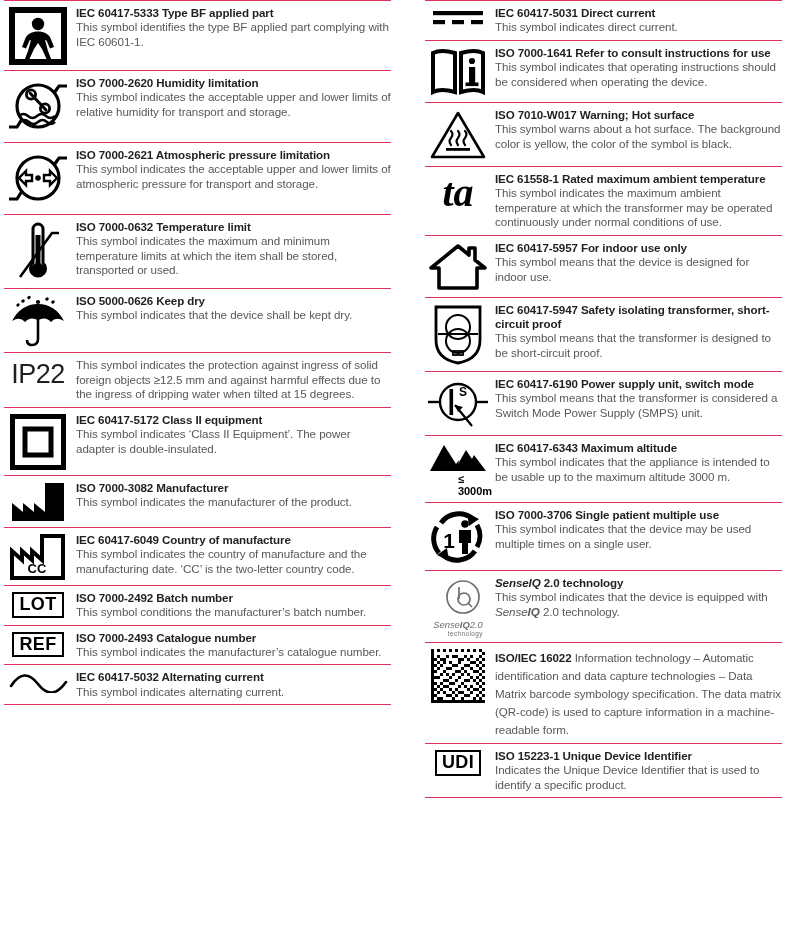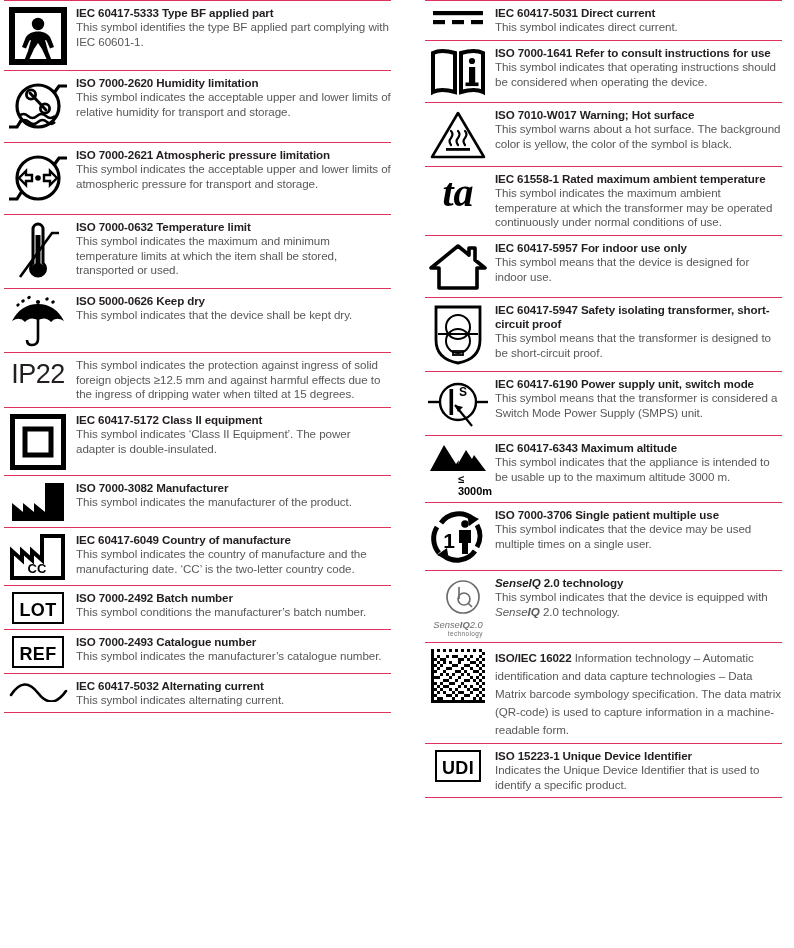--- a/index.html
+++ b/index.html
@@ -77,21 +77,21 @@
   .ta {
     font-size: 40px;
     font-style: italic;
     font-weight: bold;
     color: #000;
     line-height: 1;
     font-family: "Liberation Serif", serif;
   }
   .boxword {
     border: 2.6px solid #000;
-    padding: 7px 5px 2px 5px;
+    padding: 1px 5px 2px 5px;
     font-size: 18px;
     font-weight: bold;
     line-height: 1.05;
     color: #000;
     letter-spacing: 0.4px;
     font-family: "Liberation Sans", sans-serif;
   }
   .altitude-wrap { display: flex; flex-direction: column; align-items: center; }
   .altitude-lbl { font-size: 11px; font-weight: bold; color: #000; margin-top: 1px; margin-left: 34px; }
   .senseiq-wrap { display: flex; flex-direction: column; align-items: flex-end; }

